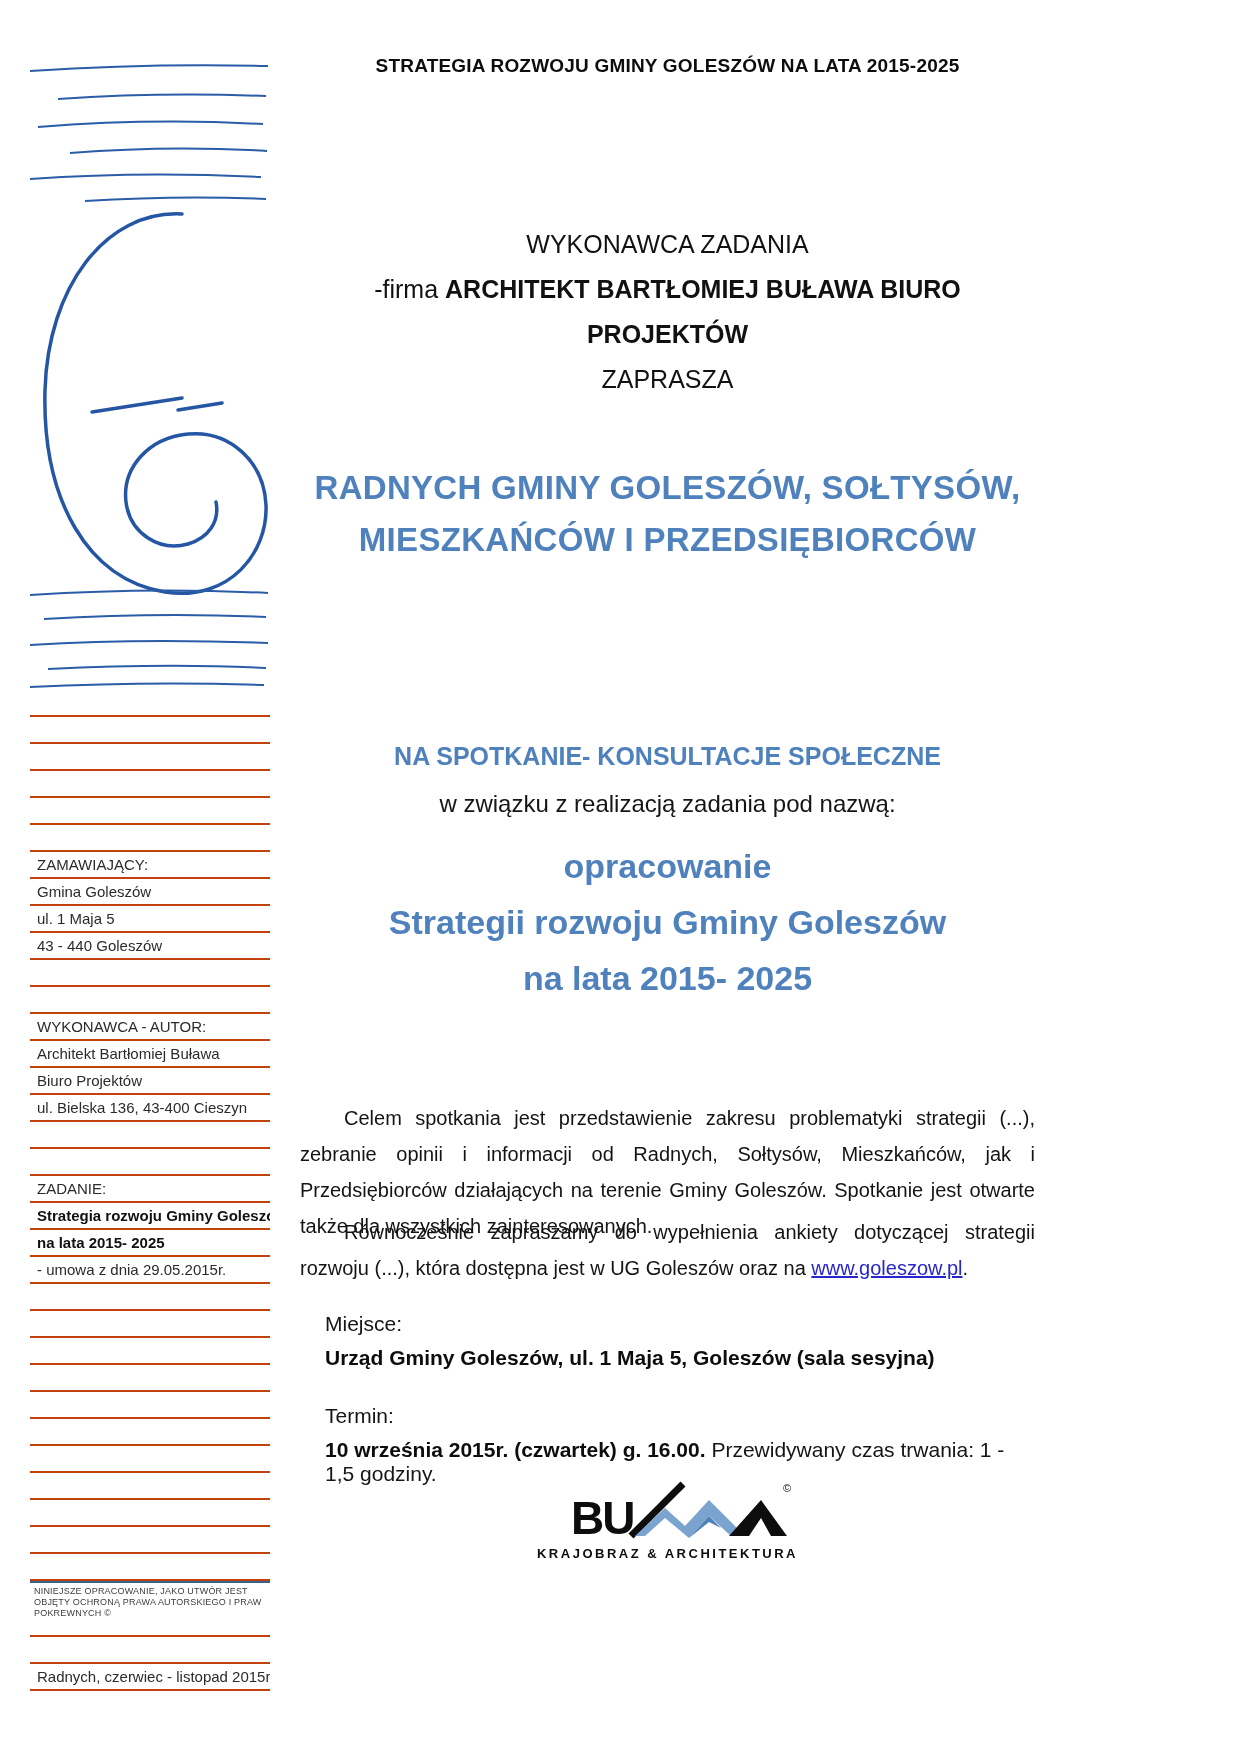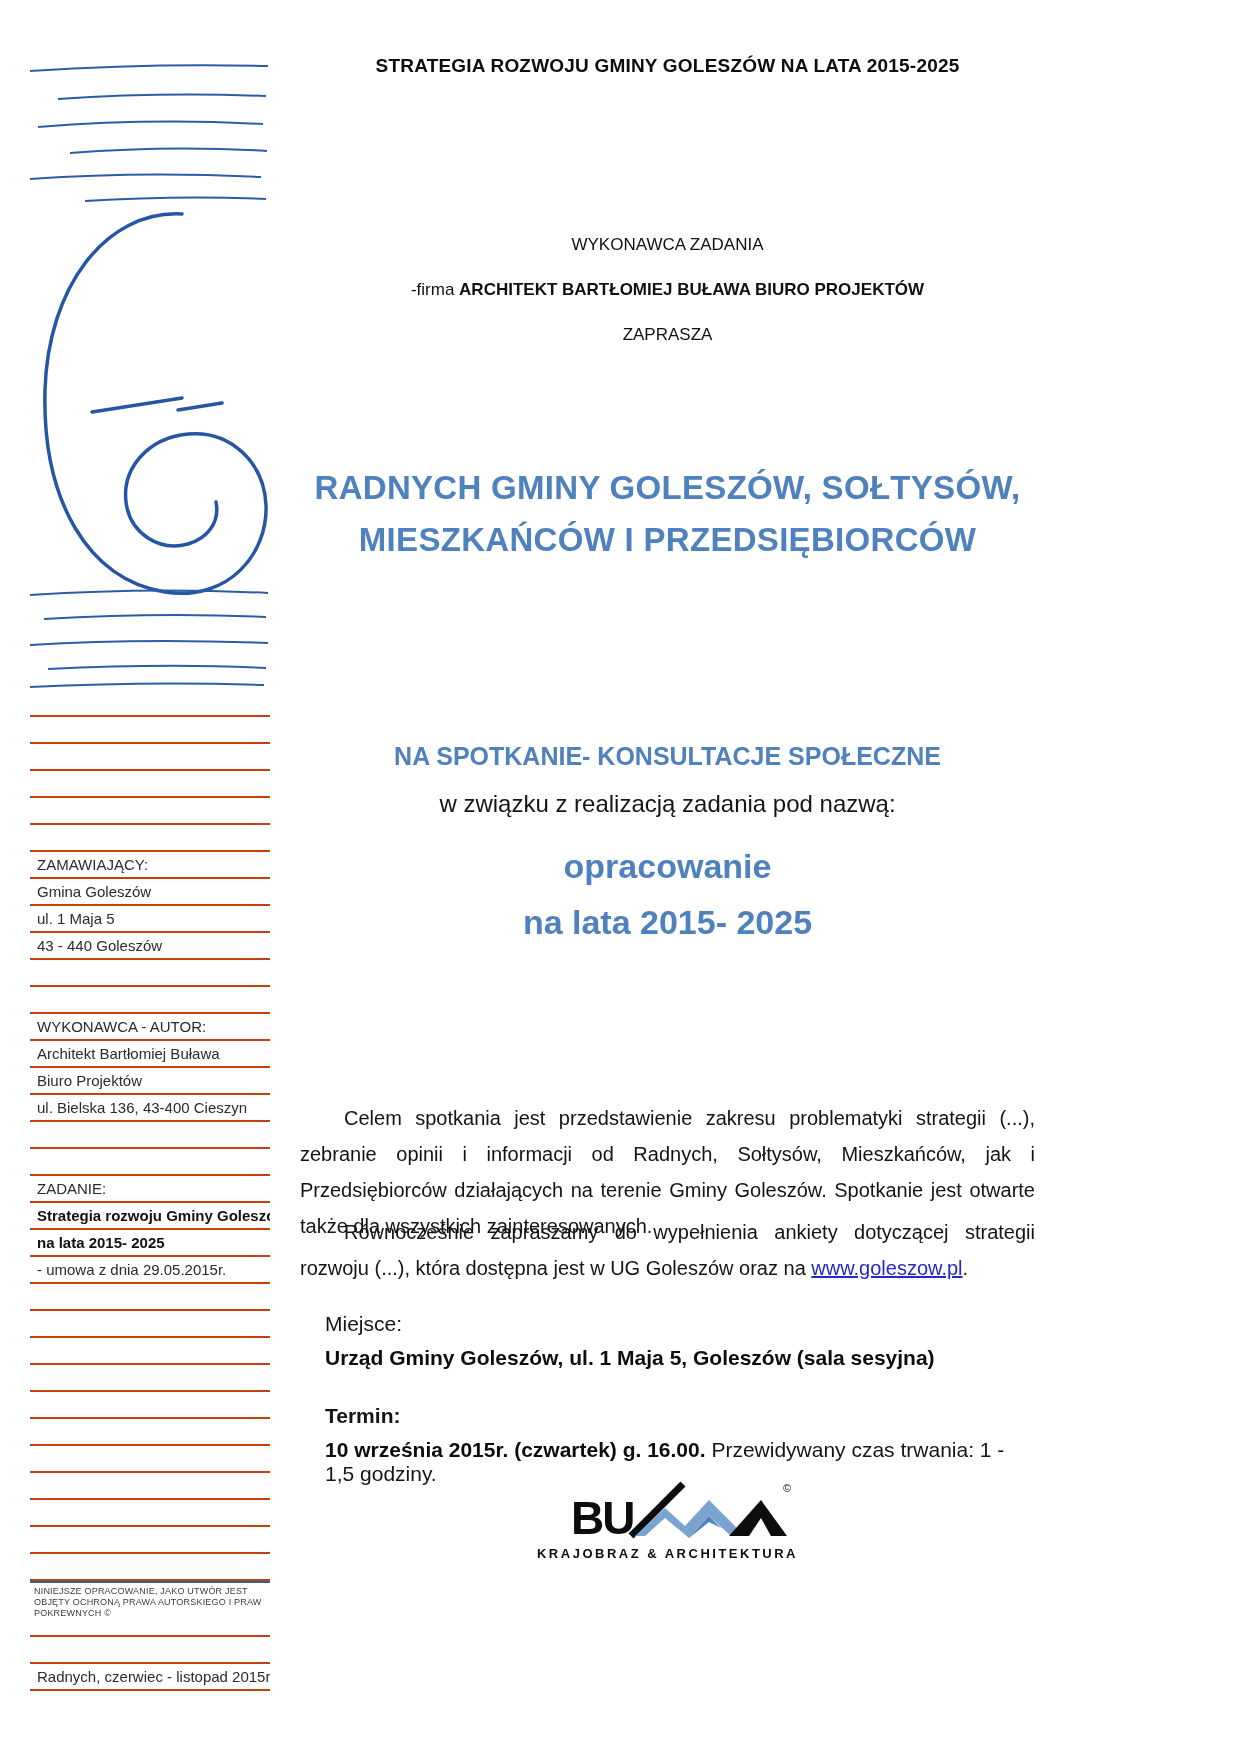--- a/index.html
+++ b/index.html
@@ -27,21 +27,21 @@
   }
   .srow.b{font-weight:bold;color:#111;}
   .srow.sm{
     height:auto;font-size:9px;line-height:11px;white-space:normal;
     padding:3px 2px 16px 4px;color:#3c3c3c;letter-spacing:.2px;
     border-top:2px solid #35618f;
   }
   
   .main{position:absolute;left:300px;top:0;width:735px;}
   .center{text-align:center;}
-  .intro{position:absolute;top:222px;width:735px;line-height:45px;font-size:17px;color:#111;}
+  .intro{position:absolute;top:222px;width:735px;line-height:45px;font-size:25px;color:#111;}
   .intro .bold{font-weight:bold;}
   .invitees{
     position:absolute;top:462px;width:735px;text-align:center;
     font-size:33px;font-weight:bold;color:#4f81bd;line-height:52px;letter-spacing:.3px;
   }
   .meeting-title{
     position:absolute;top:742px;width:735px;text-align:center;
     font-size:25px;font-weight:bold;color:#4f81bd;
   }
   .meeting-sub{
@@ -55,21 +55,21 @@
     position:absolute;width:735px;font-size:20px;line-height:36px;color:#141414;
     text-align:justify;text-indent:44px;
   }
   .para1{top:1080px;}
   .para2{top:1194px;}
   .para a{color:#2626cc;text-decoration:underline;}
   .detail-label{position:absolute;left:25px;font-size:21px;color:#151515;}
   .detail-value{position:absolute;left:25px;font-size:21px;font-weight:bold;color:#0d0d0d;}
   .detail-value .reg{font-weight:normal;color:#151515;}
   .lbl-place{top:1312px;} .val-place{top:1346px;}
-  .lbl-date{top:1404px;font-weight:bold;}  .val-date{top:1438px;}
+  .lbl-date{top:1404px;}  .val-date{top:1438px;}
   
   .logo{position:absolute;top:1478px;left:0;width:735px;text-align:center;}
   .logo svg{display:inline-block;}
   .logo-tagline{
     margin-top:2px;font-size:13px;font-weight:bold;letter-spacing:2.5px;color:#0d0d0d;
   }
 </style>
 </head>
 <body>
 
@@ -166,20 +166,21 @@
     <div class="invitees">
       <div>RADNYCH GMINY GOLESZÓW, SOŁTYSÓW,</div>
       <div>MIESZKAŃCÓW I PRZEDSIĘBIORCÓW</div>
     </div>
 
     <div class="meeting-title">NA SPOTKANIE- KONSULTACJE SPOŁECZNE</div>
     <div class="meeting-sub">w związku z realizacją zadania pod nazwą:</div>
 
     <div class="task">
       <div>opracowanie</div>
+      <div>Strategii rozwoju Gminy Goleszów</div>
       <div>na lata 2015- 2025</div>
     </div>
 
     <p class="para para1">Celem spotkania jest przedstawienie zakresu problematyki strategii (...), zebranie opinii i informacji od Radnych, Sołtysów, Mieszkańców, jak i Przedsiębiorców działających na terenie Gminy Goleszów. Spotkanie jest otwarte także dla wszystkich zainteresowanych.</p>
 
     <p class="para para2"><span>Równocześnie zapraszamy do wypełnienia ankiety dotyczącej strategii rozwoju (...), która dostępna jest w UG Goleszów oraz na </span><a href="#">www.goleszow.pl</a><span>.</span></p>
 
     <div class="detail-label lbl-place">Miejsce:</div>
     <div class="detail-value val-place">Urząd Gminy Goleszów, ul. 1 Maja 5, Goleszów (sala sesyjna)</div>
 

